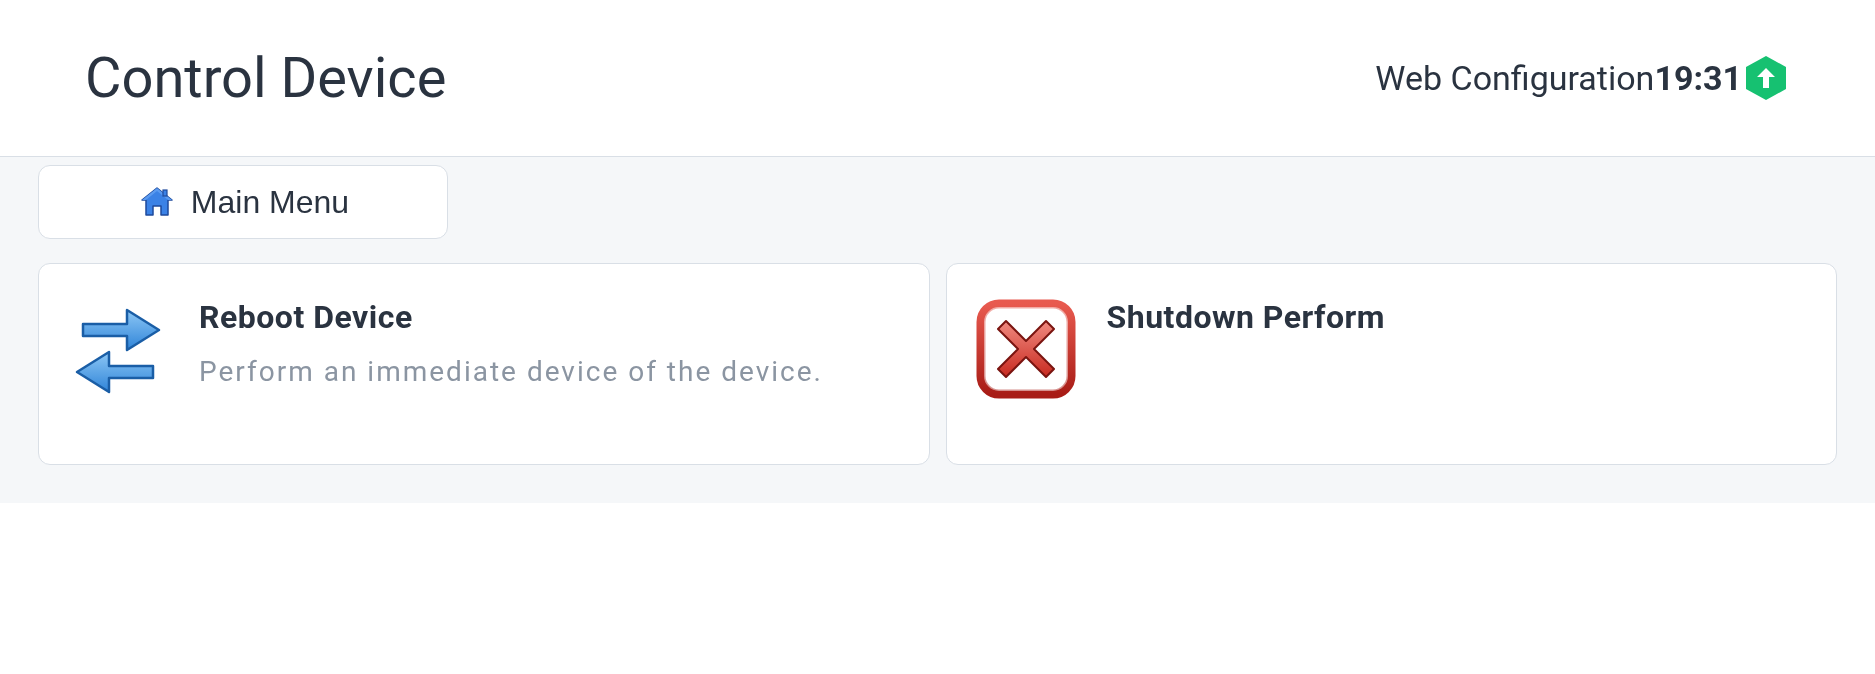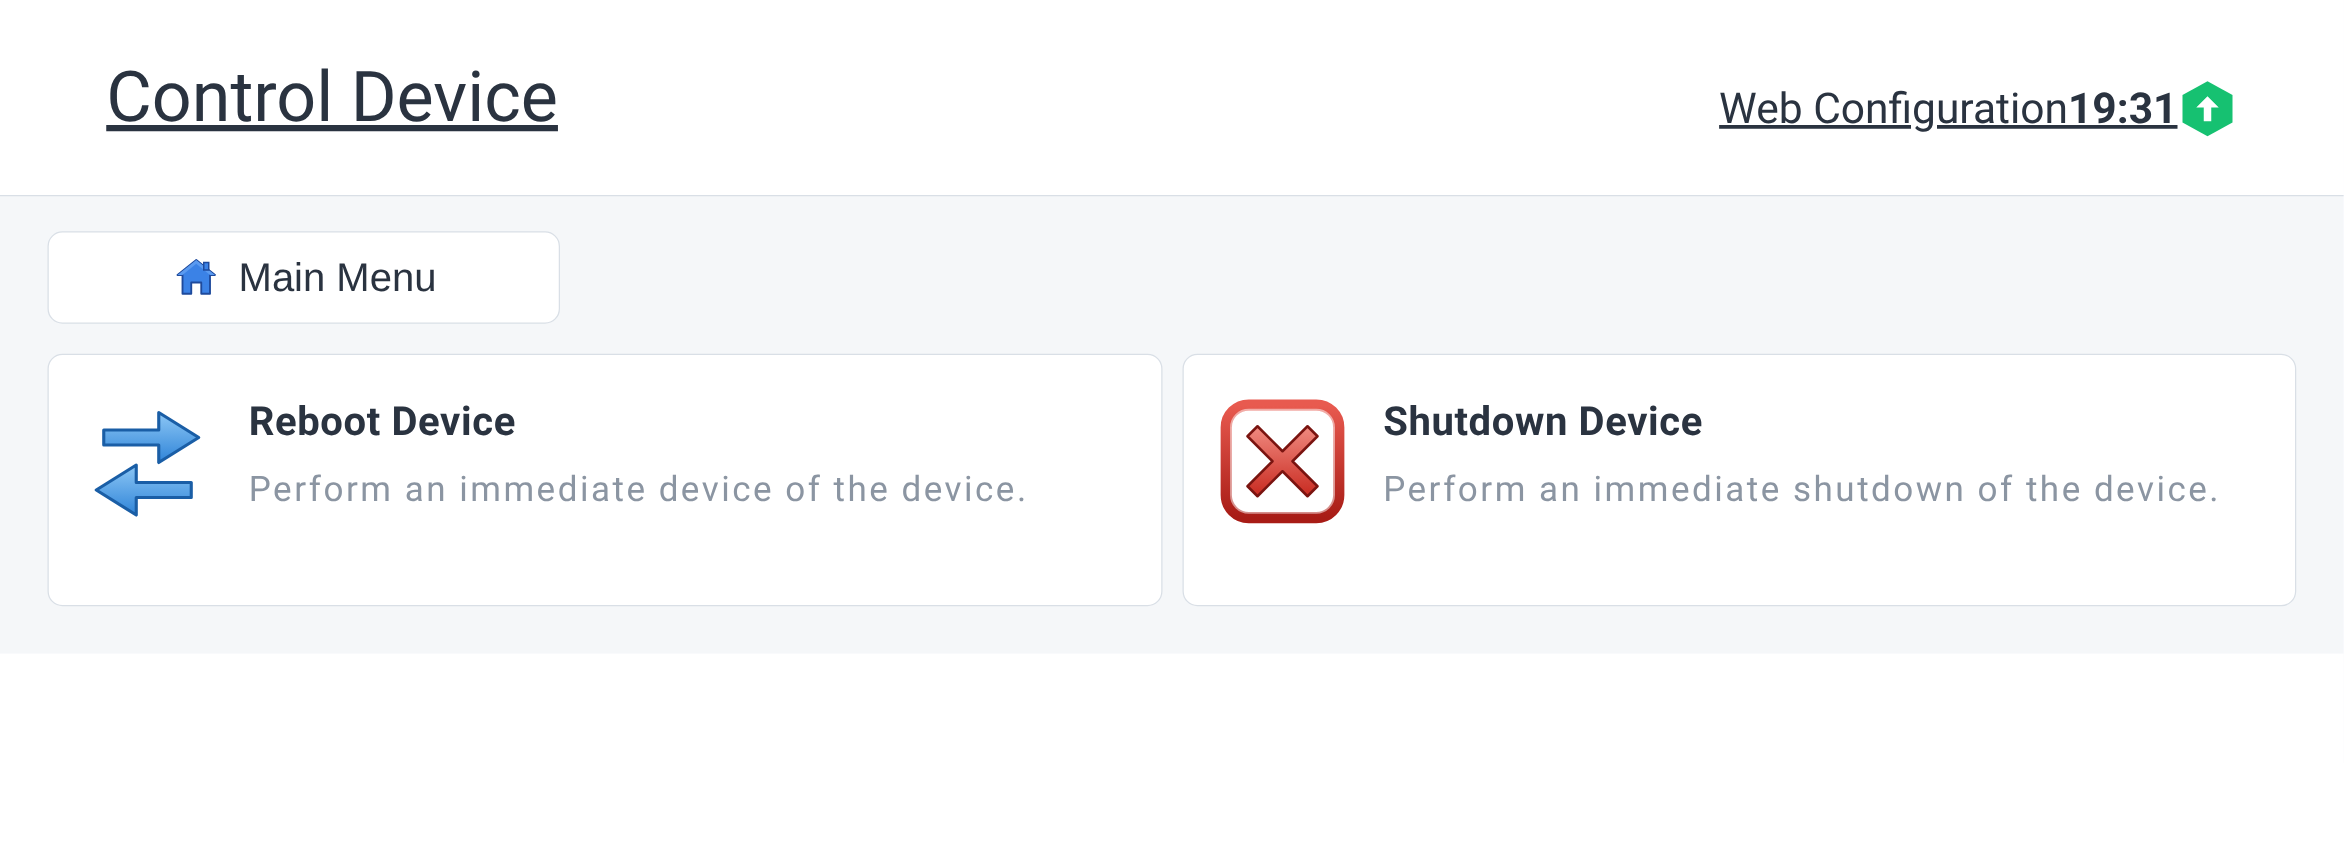--- a/index.html
+++ b/index.html
@@ -5,24 +5,23 @@
     * { box-sizing: border-box; margin: 0; padding: 0; }
     body {
       font-family: -apple-system, BlinkMacSystemFont, "Segoe UI", Roboto, Helvetica, Arial, sans-serif;
       background: #ffffff;
       color: #2a3340;
       width: 1875px;
     }
     .header {
       display: flex;
       justify-content: space-between;
-      align-items: flex-end;
+      align-items: center;
       padding: 45px 85px 45px 85px;
       background: #ffffff;
-      text-decoration: underline;
     }
     .page-title {
       font-size: 56px;
       font-weight: 400;
       color: #2a3340;
     }
     .header-right {
       display: flex;
       align-items: center;
     }
@@ -44,21 +43,21 @@
       align-items: center;
       justify-content: center;
     }
     .hexagon {
       width: 48px;
       height: 48px;
     }
     .content {
       background: #f5f7f9;
       border-top: 1px solid #d9dfe6;
-      padding: 28px 38px 38px 38px;
+      padding: 8px 38px 38px 38px;
       width: 100%;
     }
     .main-menu-btn {
       background: #ffffff;
       border: 1px solid #d9dfe6;
       border-radius: 12px;
       padding: 16px 0;
       width: 410px;
       display: flex;
       align-items: center;
@@ -175,19 +174,18 @@
               <stop offset="0%" stop-color="#f08a80"></stop>
               <stop offset="100%" stop-color="#c82a20"></stop>
             </linearGradient>
           </defs>
           <rect x="10" y="10" width="90" height="90" rx="18" fill="none" stroke="url(#redg)" stroke-width="9"></rect>
           <rect x="14" y="14" width="82" height="82" rx="14" fill="none" stroke="#ffffff" stroke-width="2" opacity="0.5"></rect>
           <path d="M35 27 L55 47 L75 27 L83 35 L63 55 L83 75 L75 83 L55 63 L35 83 L27 75 L47 55 L27 35 Z" fill="url(#redg2)" stroke="#7a1410" stroke-width="2" stroke-linejoin="round"></path>
         </svg>
       </span>
       <div class="card-text">
-        <div class="card-title">Shutdown Device</div>
-        <div class="card-desc">Perform an immediate shutdown of the device.</div>
+        <div class="card-title">Shutdown Perform</div>
       </div>
     </div>
 
   </div>
 </div>
 
 </body></html>

